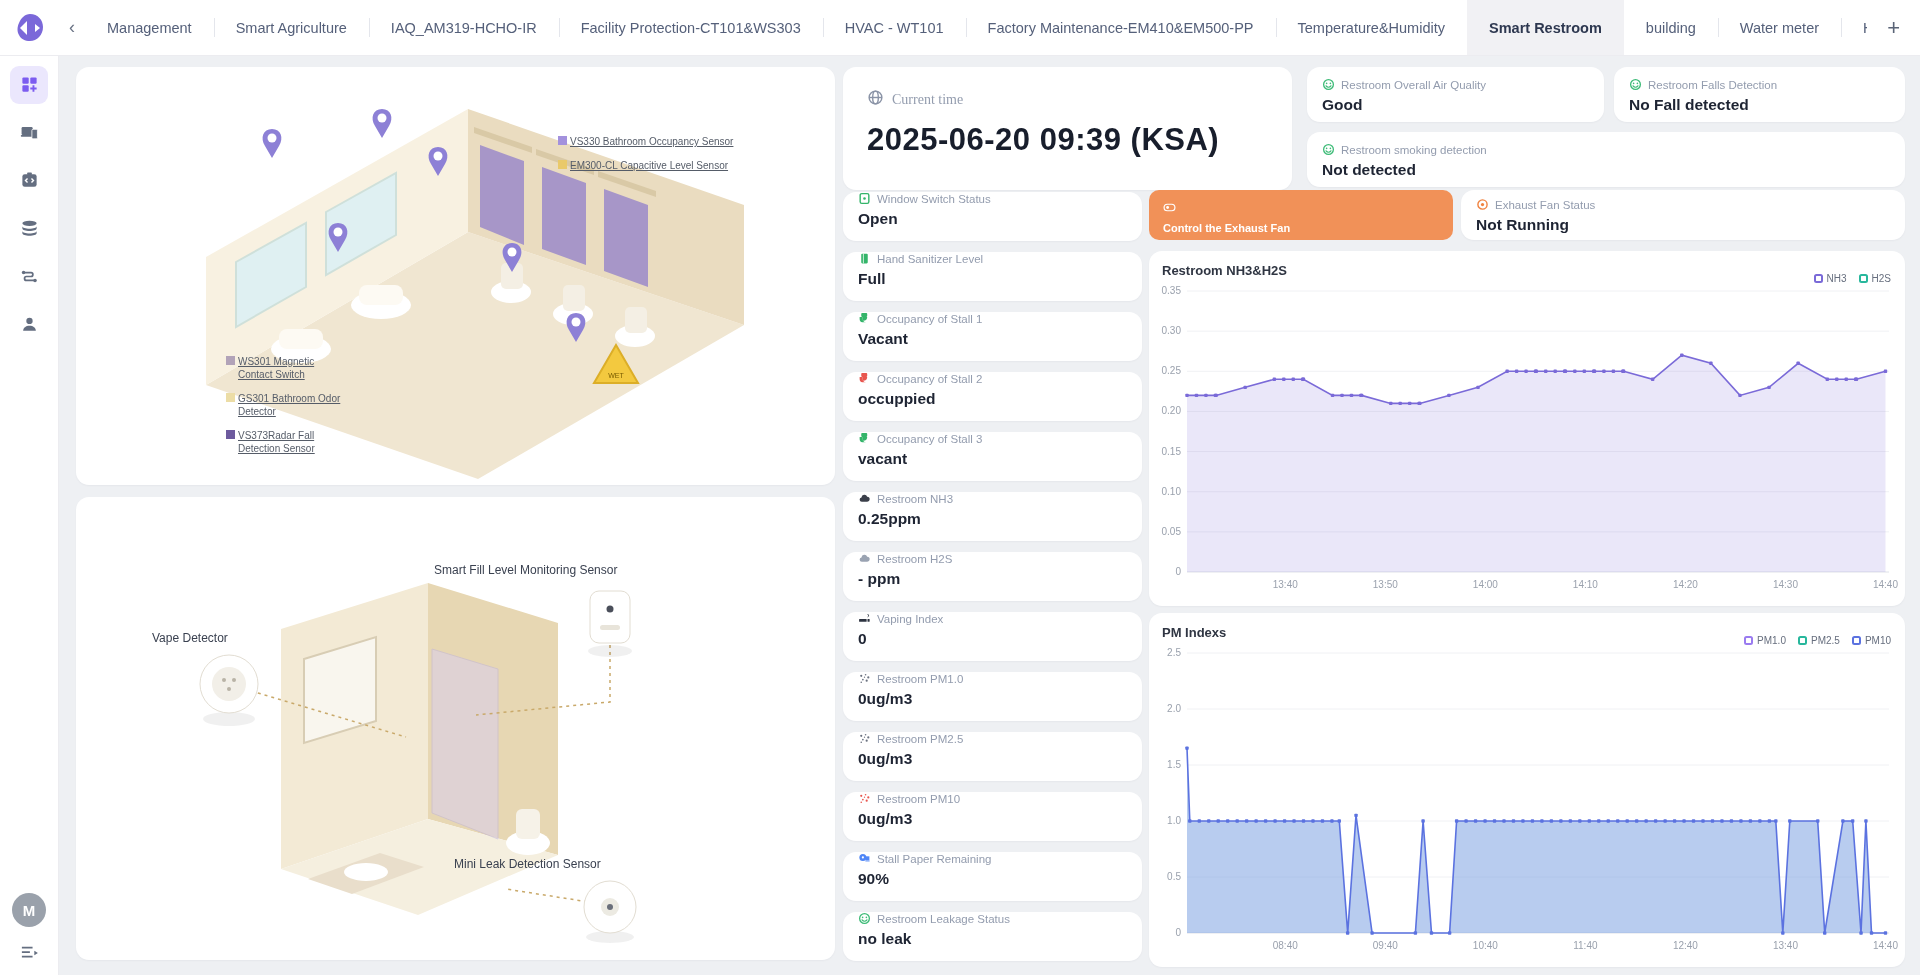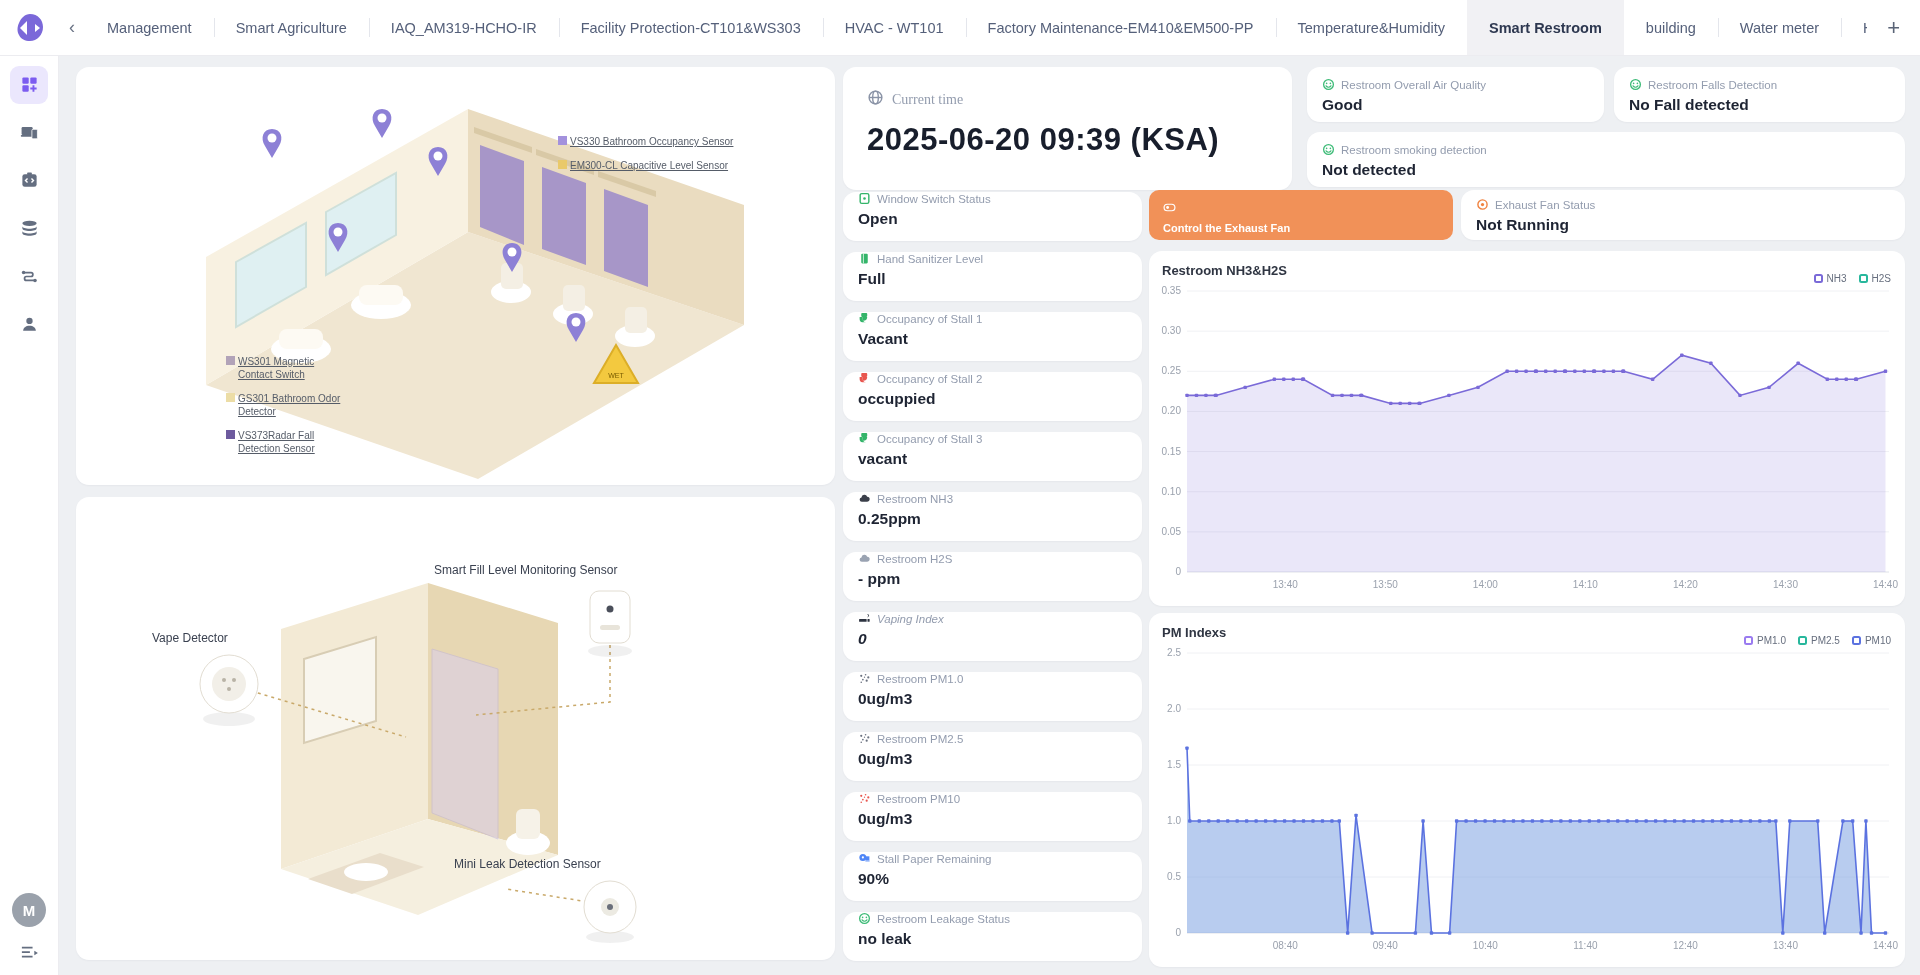--- a/index.html
+++ b/index.html
@@ -417,21 +417,21 @@
       </div>
       <div class="card status-card" style="top: 496px;">
         <div class="mini-label">
           <span><svg width="13" height="13" viewBox="0 0 24 24" style="vertical-align:-2px">
               <path d="M7 18a4 4 0 0 1-.6-7.95A5.5 5.5 0 0 1 17 8.6 4.2 4.2 0 0 1 16.8 18z" fill="#9aa3b2"></path>
             </svg></span>
           <span>Restroom H2S</span>
         </div>
         <div class="mini-value">- ppm</div>
       </div>
-      <div class="card status-card" style="top: 556px; font-style: italic;">
+      <div class="card status-card" style="top: 556px;">
         <div class="mini-label">
           <span><svg width="13" height="13" viewBox="0 0 24 24" style="vertical-align:-2px">
               <rect x="2" y="13" width="14" height="5" rx="1" fill="#2d3340"></rect>
               <rect x="17.5" y="13" width="4" height="5" rx="1" fill="#2d3340"></rect>
               <path d="M18 9c2-1 2-3 0-5" fill="none" stroke="#2d3340" stroke-width="1.8"></path>
             </svg></span>
           <span>Vaping Index</span>
         </div>
         <div class="mini-value">0</div>
       </div>

